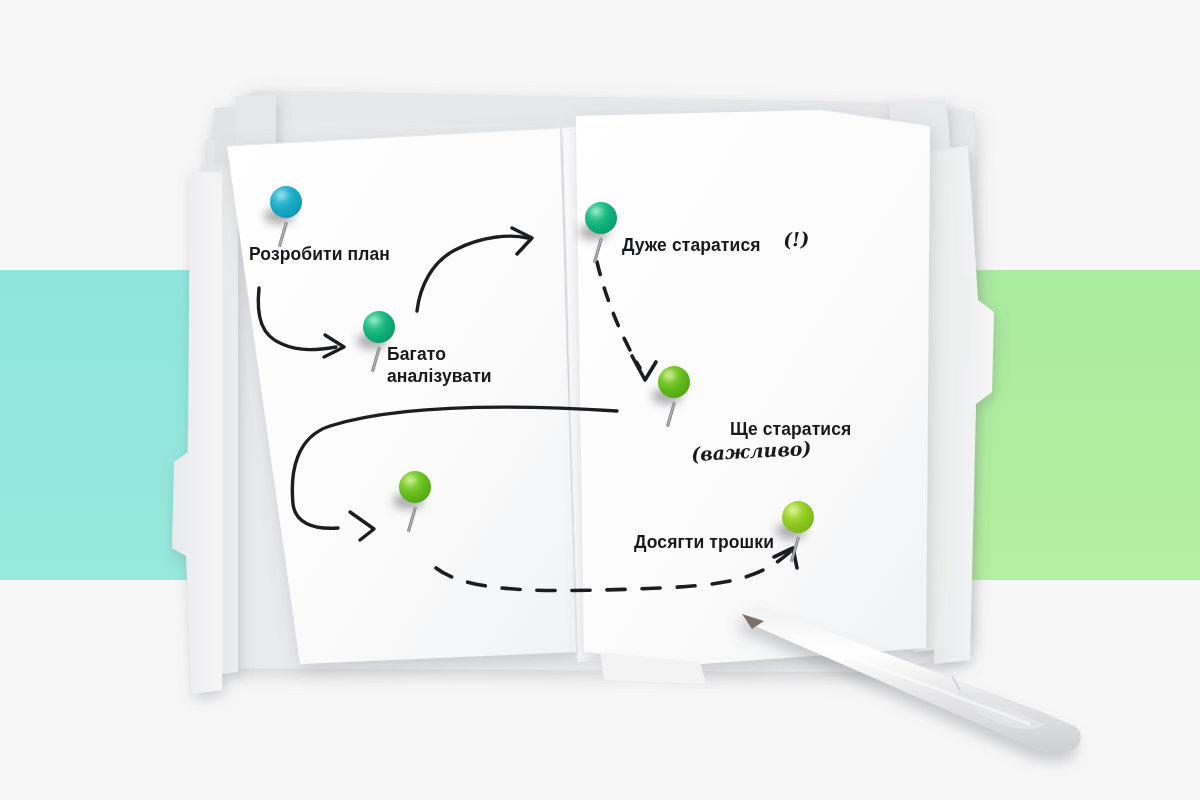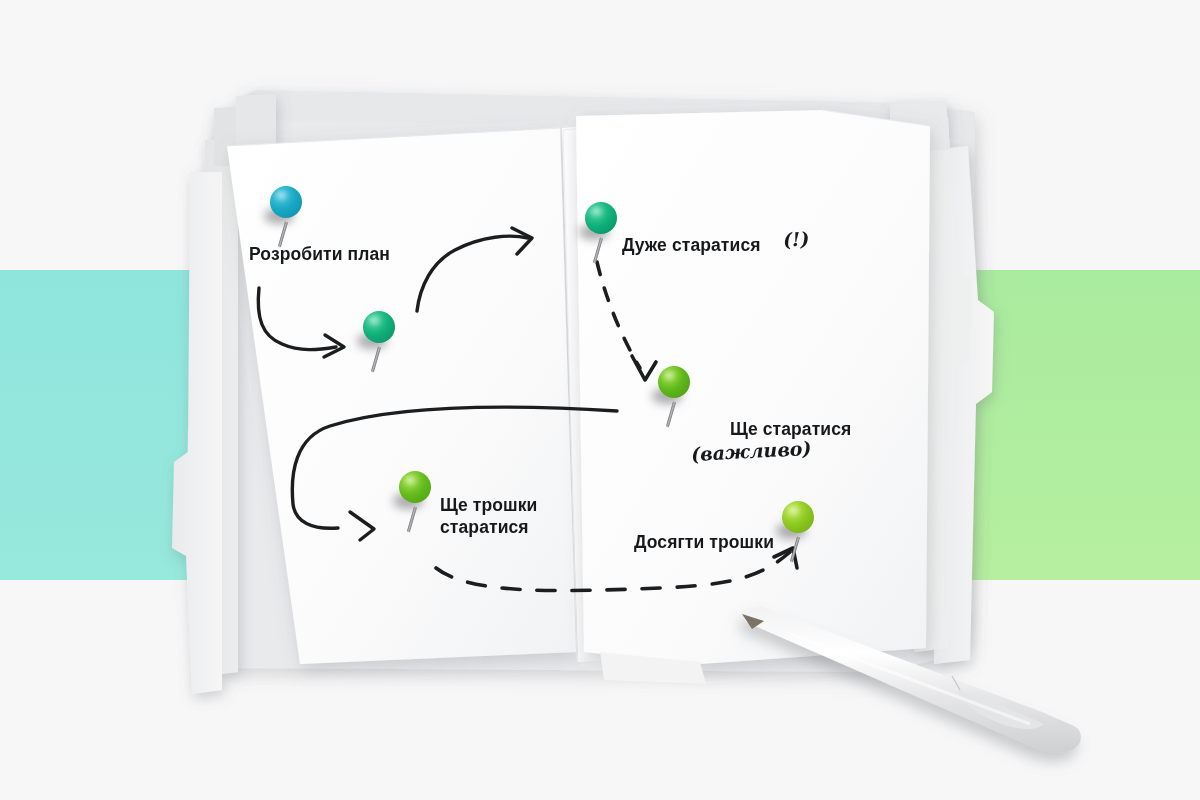--- a/index.html
+++ b/index.html
@@ -224,25 +224,25 @@
   </div>
 
   <div class="pin" id="p6" style="left:798px;top:527px;">
     <div class="pshadow"></div>
     <div class="needle"></div>
     <div class="head" style="background:radial-gradient(circle at 33% 28%, #c3ea5c 0%, #8dc81e 48%, #72a716 100%);"></div>
   </div>
 
   <div class="label" style="left:249px; top:243px;">Розробити план</div>
 
+  <div class="label" style="left:387px; top:343px;">Багато
+аналізувати</div>
 
   <div class="label" style="left:622px; top:234px;">Дуже старатися</div>
   <div class="hand" style="left:783px; top:228px;">(!)</div>
 
   <div class="label" style="left:685px; top:418px;margin-left:45px;">Ще старатися</div>
   <div class="hand" style="left:691px; top:440px;">(важливо)</div>
 
-  <div class="label" style="left:440px; top:494px;">Ще трошки
-старатися</div>
 
   <div class="label" style="left:634px; top:531px;">Досягти трошки</div>
 
 </div>
 
 </body></html>

